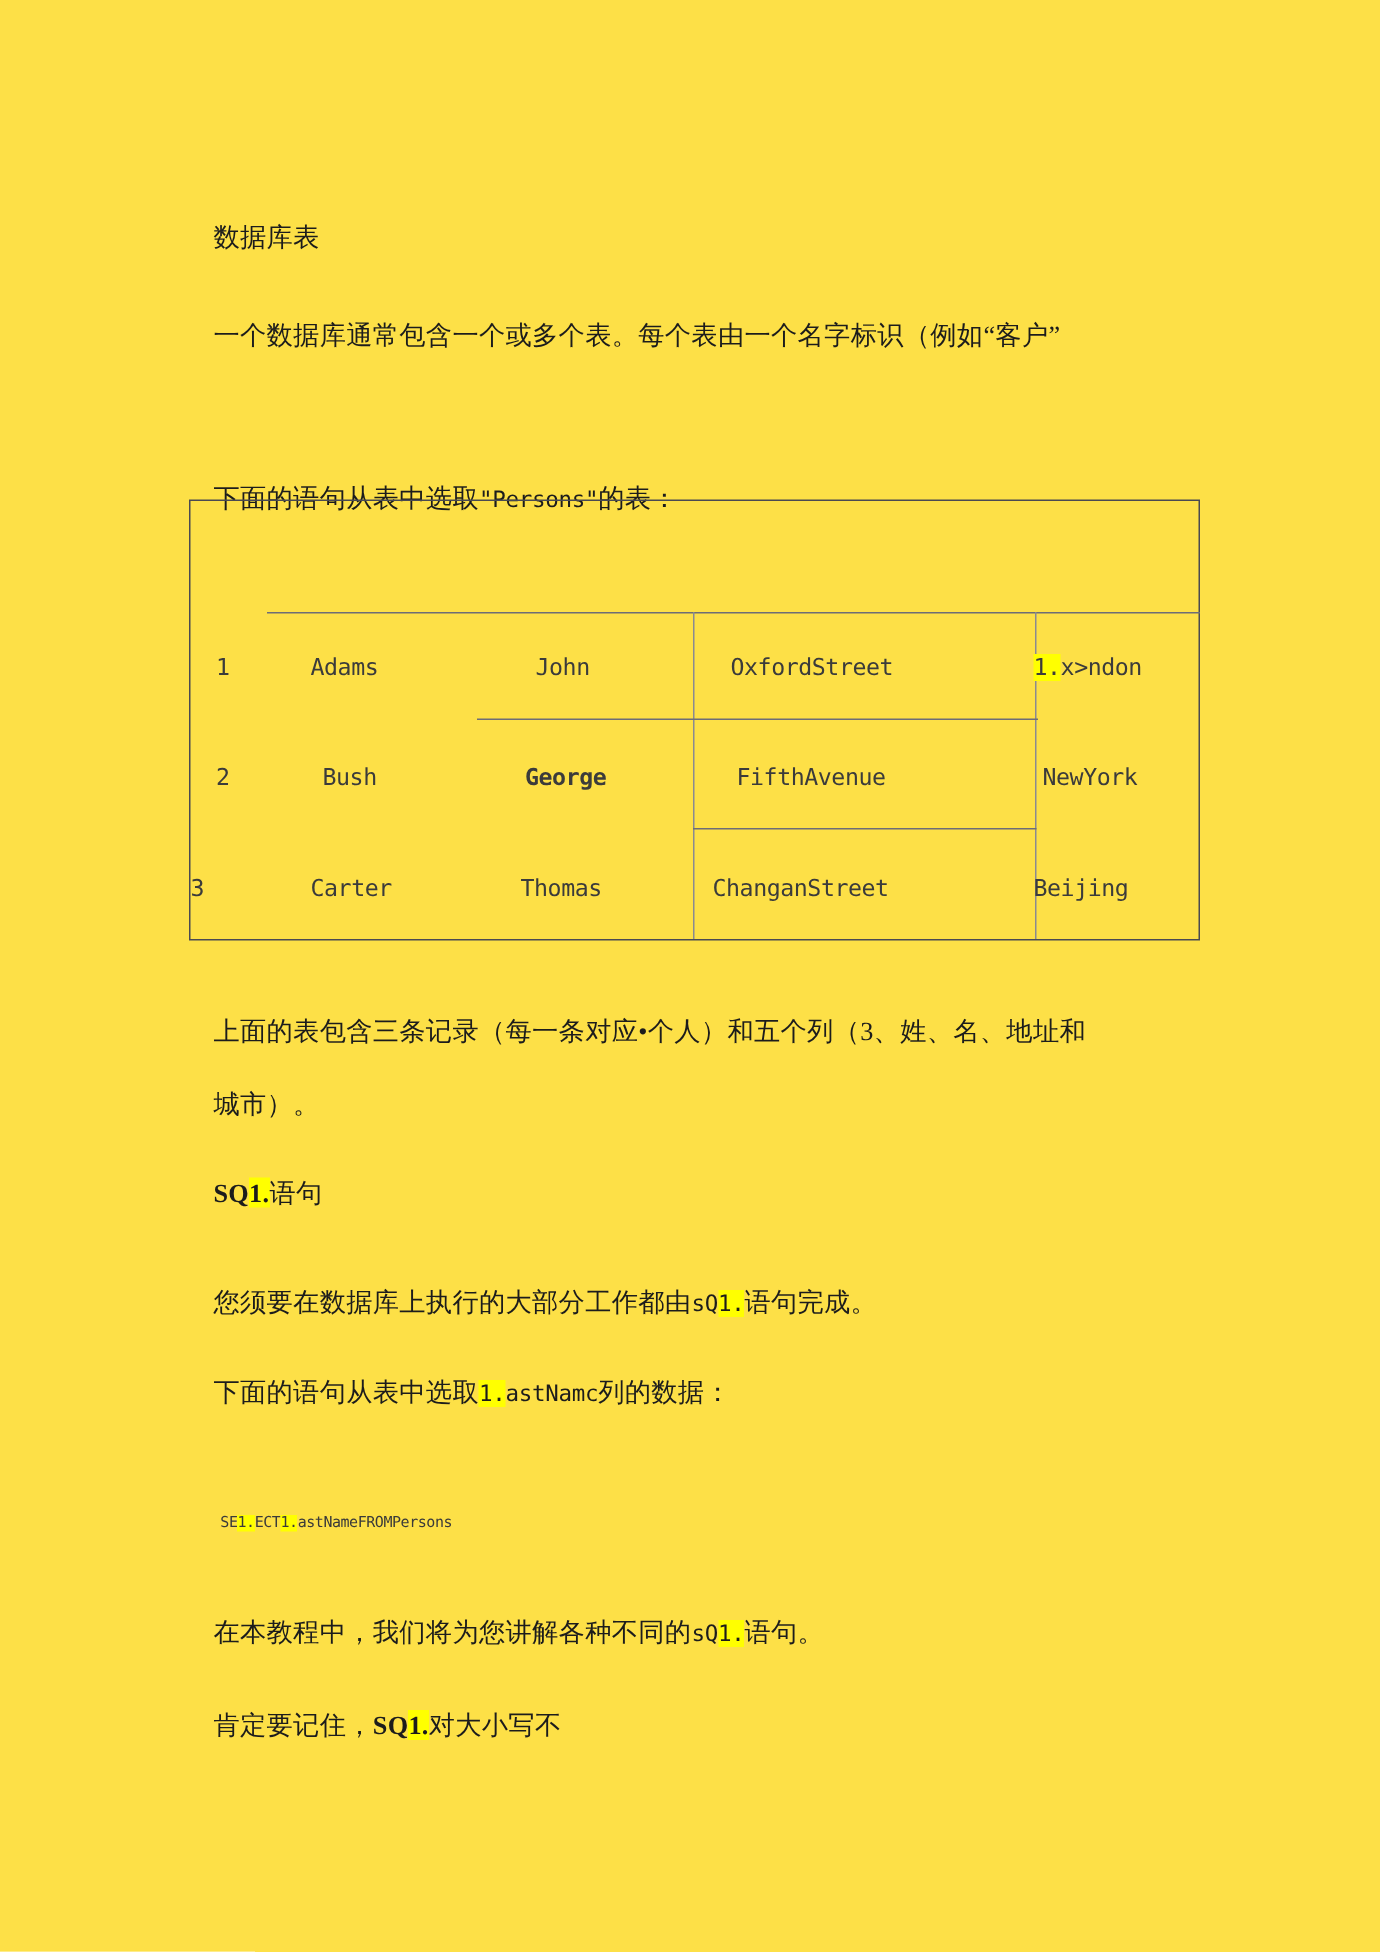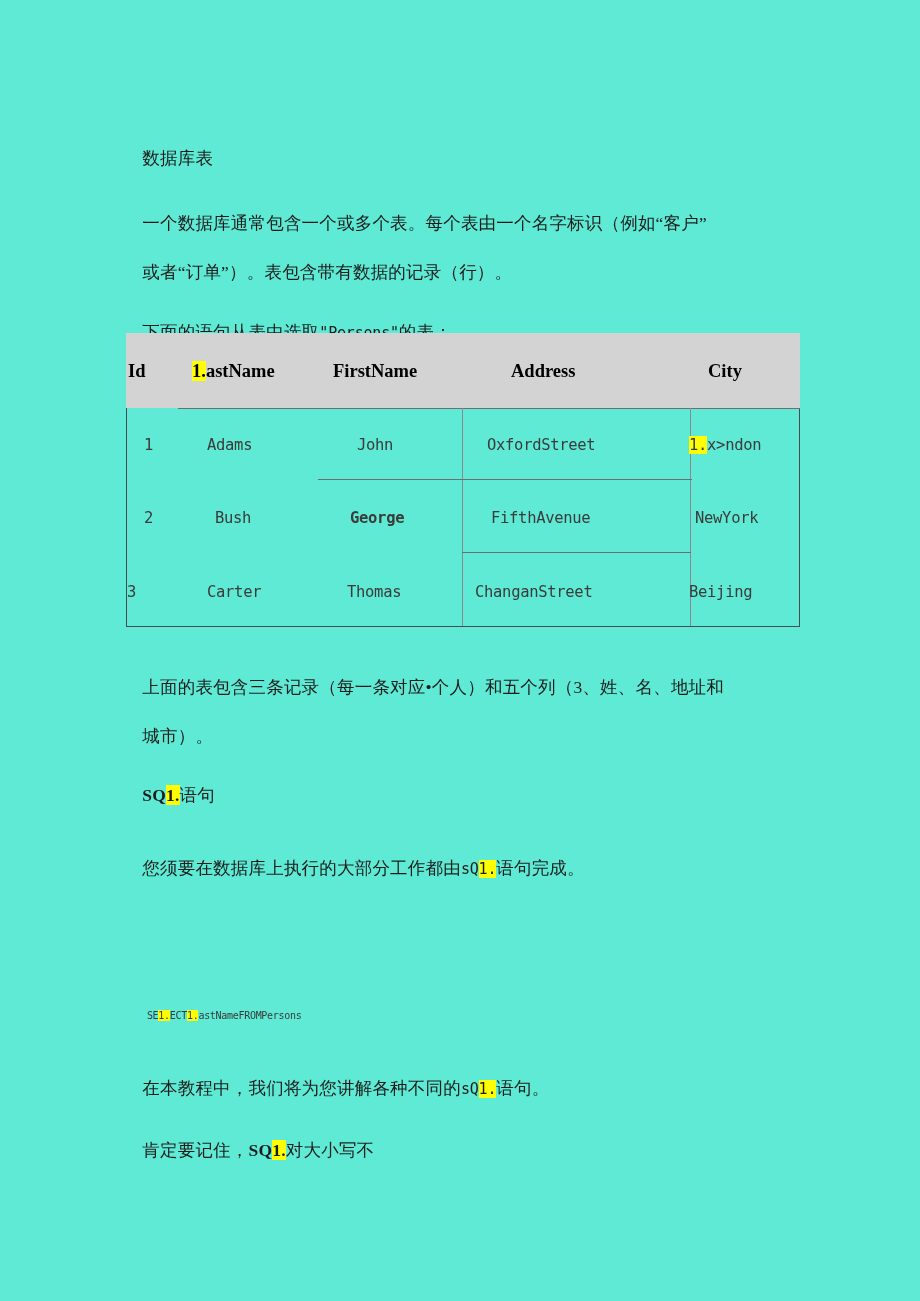--- a/index.html
+++ b/index.html
@@ -14,21 +14,21 @@
     font-family: "Liberation Serif", "DejaVu Serif", serif;
     color: #1a1a1a;
     overflow: hidden;
   }
 
   .page {
     position: absolute;
     left: 0; top: 0;
     width: 920px;
     height: 1301px;
-    background: #5eead4;
+    background: #fde047;
   }
 
   
   .para {
     position: absolute;
     left: 124px;
     width: 690px;
     font-size: 17.5px;
     line-height: 27px;
     letter-spacing: 0.2px;
@@ -109,42 +109,28 @@
 <div class="page">
 
   <div class="para" style="top:118px;">
     <span><span>数据库表</span></span>
   </div>
 
   <div class="para" style="top:183px;">
     <span>一个数据库通常包含一个或多个表。每个表由一个名字标识（例如“客户”</span>
   </div>
 
-  <div class="para" style="top:232px;">
-    <span>或者“订单”）。表包含带有数据的记录（行）。</span>
-  </div>
 
   <div class="para" style="top:292px;">
     <span>下面的语句从表中选取</span><span class="mono">"Persons"</span><span>的表：</span>
   </div>
 
   <div class="tbl-wrap">
     <div class="tbl-outer"></div>
 
-    <div class="tbl-head">
-      <div class="hcell" style="left:2px;"><span>Id</span></div>
-
-      <div class="hcell" style="left:66px;"><span class="hl">1.</span><span>astName</span></div>
-
-      <div class="hcell" style="left:207px;"><span>FirstName</span></div>
-
-      <div class="hcell" style="left:385px;"><span>Address</span></div>
-
-      <div class="hcell" style="left:582px;"><span>City</span></div>
-    </div>
 
     <div class="rule hrule" style="left:52px; top:75px; width:622px;"></div>
 
     <div class="rule vrule" style="left:336px; top:75px; height:218px;"></div>
 
     <div class="rule vrule" style="left:564px; top:75px; height:218px;"></div>
 
     <div class="rule hrule" style="left:192px; top:146px; width:374px;"></div>
 
     <div class="rule hrule" style="left:336px; top:219px; width:229px;"></div>
@@ -176,20 +162,23 @@
   </div>
 
   <div class="para" style="top:755px;">
     <span class="bold">SQ</span><span class="bold hl">1.</span><span>语句</span>
   </div>
 
   <div class="para" style="top:828px;">
     <span>您须要在数据库上执行的大部分工作都由</span><span class="mono">sQ</span><span class="mono hl">1.</span><span>语句完成。</span>
   </div>
 
+  <div class="para" style="top:888px;">
+    <span>下面的语句从表中选取</span><span class="mono hl">1.</span><span class="mono">astNamc</span><span>列的数据：</span>
+  </div>
 
   <div class="para mono-sm" style="top:975px;">
     <span>SE</span><span class="hl">1.</span><span>ECT</span><span class="hl">1.</span><span>astNameFROMPersons</span>
   </div>
 
   <div class="para" style="top:1048px;">
     <span>在本教程中，我们将为您讲解各种不同的</span><span class="mono">sQ</span><span class="mono hl">1.</span><span>语句。</span>
   </div>
 
   <div class="para" style="top:1110px;">

